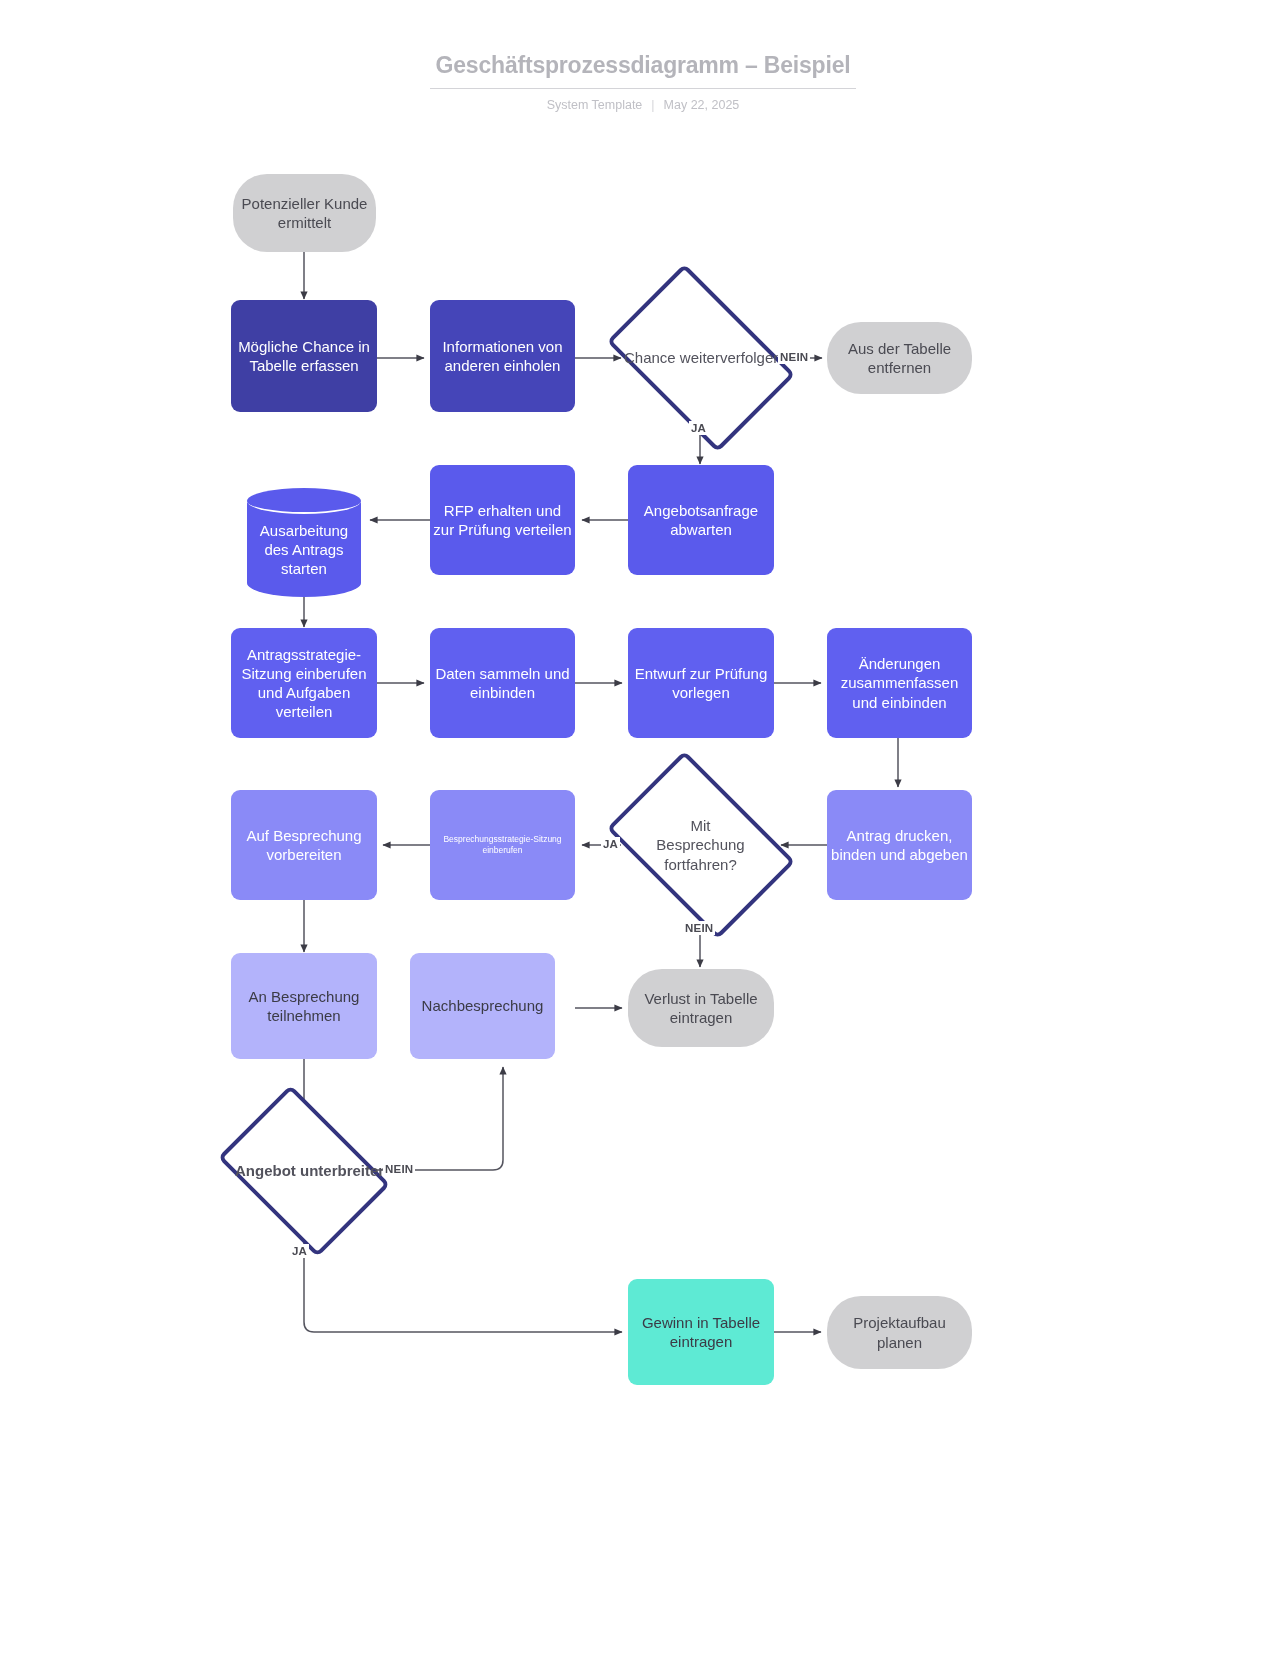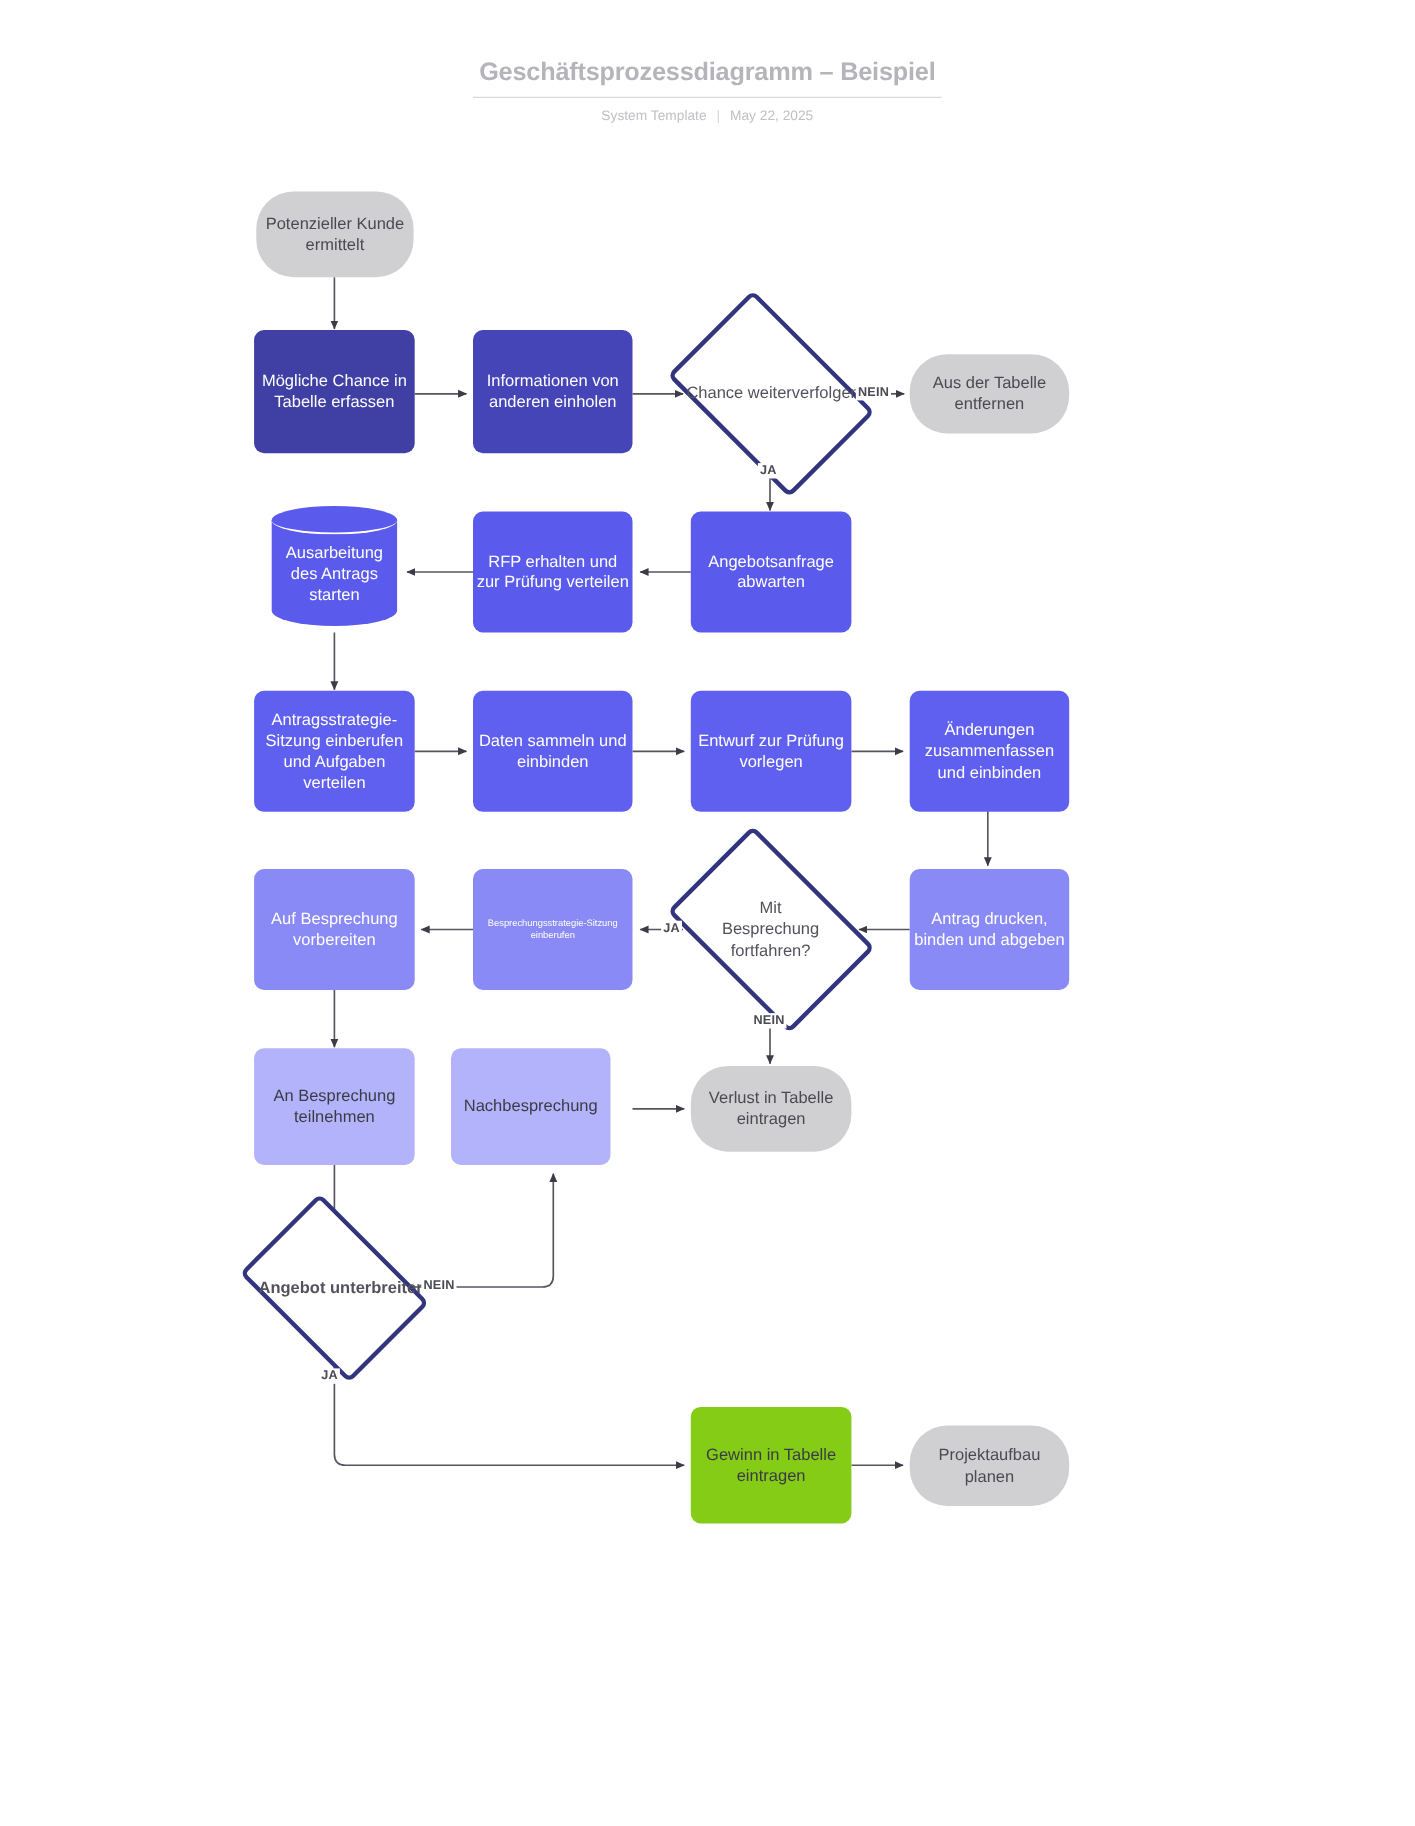--- a/index.html
+++ b/index.html
@@ -47,21 +47,21 @@
   
   .proc { border-radius: 9px; font-size: 15px; }
 
   
   .c1 { background:#3f3fa4; color:#ffffff; }           
   .c2 { background:#4545b8; color:#ffffff; }
   .c3 { background:#5a5aec; color:#ffffff; }
   .c4 { background:#6060f0; color:#ffffff; }
   .c5 { background:#8a8af7; color:#ffffff; }
   .c6 { background:#b3b3fb; color:#3b3b46; }
-  .c7 { background:#84cc16; color:#3b3b46; }
+  .c7 { background:#5eead4; color:#3b3b46; }
 
   
   .term {
     background:#d0d0d2; color:#4a4a52;
     border-radius: 34px; font-size: 15px;
   }
 
   
   .db { font-size:15px; color:#ffffff; }
   .db .cyl-body {
@@ -192,21 +192,21 @@
       <span class="lbl">Chance weiterverfolgen?</span>
     </div>
 
     <div class="node term" style="left:827px; top:322px; width:145px; height:72px;">
       <span class="lbl">Aus der Tabelle entfernen</span>
     </div>
 
     <div class="elabel" style="left:778px; top:350px;">NEIN</div>
     <div class="elabel" style="left:689px; top:421px;">JA</div>
 
-    <div class="node db" style="left:247px; top:460px; width:114px; height:109px;align-items:center;">
+    <div class="node db" style="left:247px; top:488px; width:114px; height:109px;align-items:center;">
       <div class="cyl-body"></div>
       <div class="cyl-top"></div>
       <span class="lbl">Ausarbeitung des Antrags starten</span>
     </div>
 
     <div class="node proc c3" style="left:430px; top:465px; width:145px; height:110px;">
       <span class="lbl">RFP erhalten und zur Prüfung verteilen</span>
     </div>
 
     <div class="node proc c3" style="left:628px; top:465px; width:146px; height:110px;">

